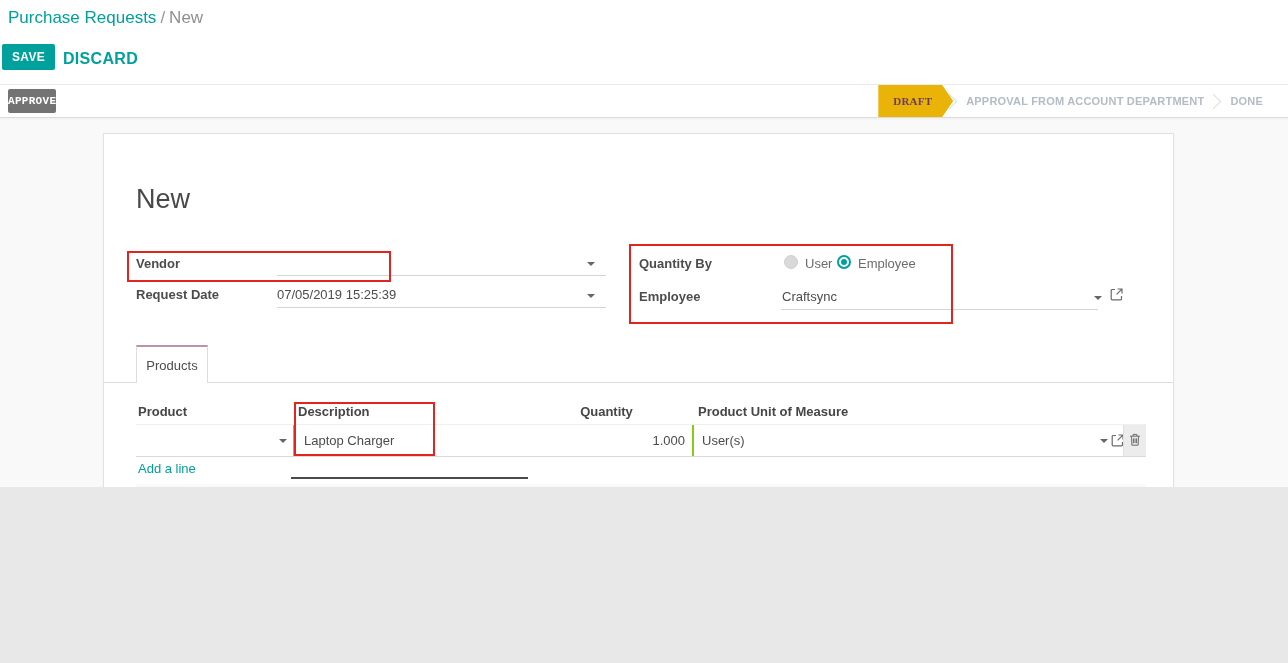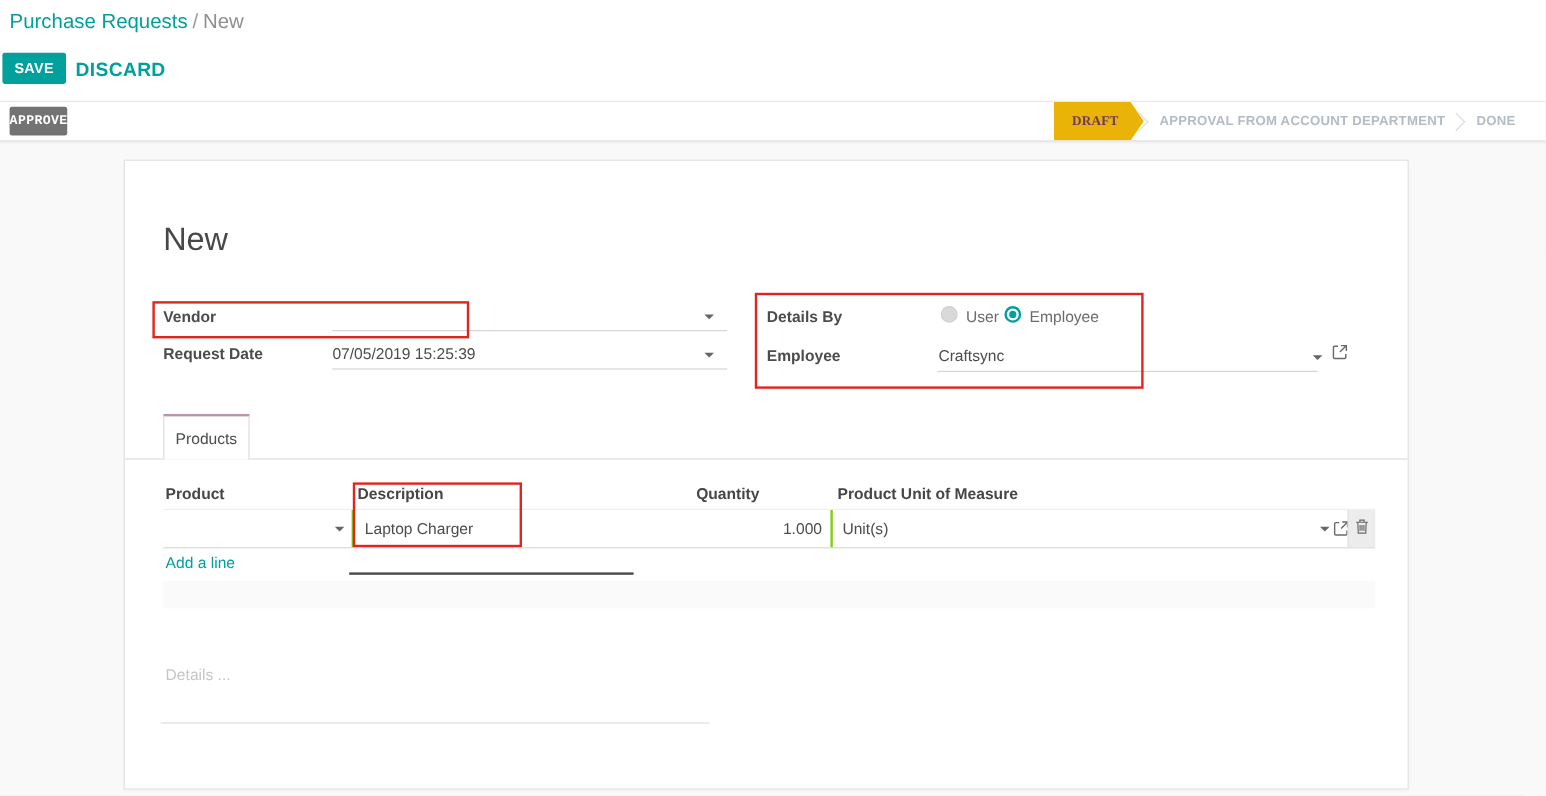--- a/index.html
+++ b/index.html
@@ -1,17 +1,17 @@
 <!DOCTYPE html>
 <html><head>
 <meta charset="utf-8">
 <style>
   * { margin:0; padding:0; box-sizing:border-box; }
   body { background:#e8e8e8; font-family:"Liberation Sans", sans-serif; }
-  .screen { position:relative; width:1288px; height:663px; background:#f9f9f9; overflow:hidden;
+  .screen { position:relative; width:1288px; height:487px; background:#f9f9f9; overflow:hidden;
             font-family:"Liberation Sans", sans-serif; color:#4c4c4c; }
 
   
   .topbar { position:absolute; top:0; left:0; right:0; height:85px; background:#fff;
             border-bottom:1px solid #eaeaea; }
   .breadcrumb { position:absolute; top:8px; left:8px; font-size:17px; }
   .bc-section { color:#00a09d; cursor:pointer; }
   .bc-sep { color:#9a9a9a; margin:0 4px; }
   .bc-current { color:#8f8f8f; }
   .btn-save { position:absolute; top:44px; left:2px; background:#00a09d; color:#fff;
@@ -118,21 +118,21 @@
     <div class="field-label" style="left:32px; top:122px;">Vendor</div>
     <div class="field-value" style="left:173px; top:122px;"></div>
     <div class="field-line" style="left:173px; top:141px; width:329px;"></div>
     <div class="caret" style="left:483px; top:128px;"></div>
 
     <div class="field-label" style="left:32px; top:153px;">Request Date</div>
     <div class="field-value" style="left:173px; top:153px;">07/05/2019 15:25:39</div>
     <div class="field-line" style="left:173px; top:173px; width:329px;"></div>
     <div class="caret" style="left:483px; top:160px;"></div>
 
-    <div class="field-label" style="left:535px; top:122px;">Details By</div>
+    <div class="field-label" style="left:535px; top:122px;">Quantity By</div>
     <span class="radio off" style="left:680px; top:121px;"></span>
     <span class="radio-label" style="left:701px; top:122px;">User</span>
     <span class="radio on" style="left:733px; top:121px;"></span>
     <span class="radio-label" style="left:754px; top:122px;">Employee</span>
 
     <div class="field-label" style="left:535px; top:155px;">Employee</div>
     <div class="field-value" style="left:678px; top:155px;">Craftsync</div>
     <div class="field-line" style="left:677px; top:175px; width:317px;"></div>
     <div class="caret" style="left:990px; top:162px;"></div>
     <span class="ext-icon" style="left:1006px; top:153px;">
@@ -155,21 +155,21 @@
         <span></span>
         <span class="caret" style="left:143px; top:14px;"></span>
       </div>
       <div class="cell sep" style="left:157px; width:235px; padding-left:9px;">
         <span>Laptop Charger</span>
       </div>
       <div class="cell" style="left:392px; width:164px; justify-content:flex-end; padding-right:7px;">
         <span>1.000</span>
       </div>
       <div class="cell sep" style="left:556px; width:431px; padding-left:8px;">
-        <span>Unit(s)</span>
+        <span>User(s)</span>
         <span class="caret" style="left:406px; top:14px;"></span>
         <span class="ext-icon" style="left:417px; top:9px;">
           <svg width="13" height="13" viewBox="0 0 13 13">
               <path d="M5 1.5 H2.2 a1 1 0 0 0 -1 1 v8.3 a1 1 0 0 0 1 1 h8.3 a1 1 0 0 0 1 -1 V8" fill="none" stroke="#6a6a6a" stroke-width="1.2"></path>
               <path d="M7.5 1 H12 v4.5 M11.8 1.2 L6.6 6.4" fill="none" stroke="#6a6a6a" stroke-width="1.2"></path>
             </svg>
         </span>
       </div>
       <div class="trash-cell" style="left:987px; width:23px;">
         <span>

